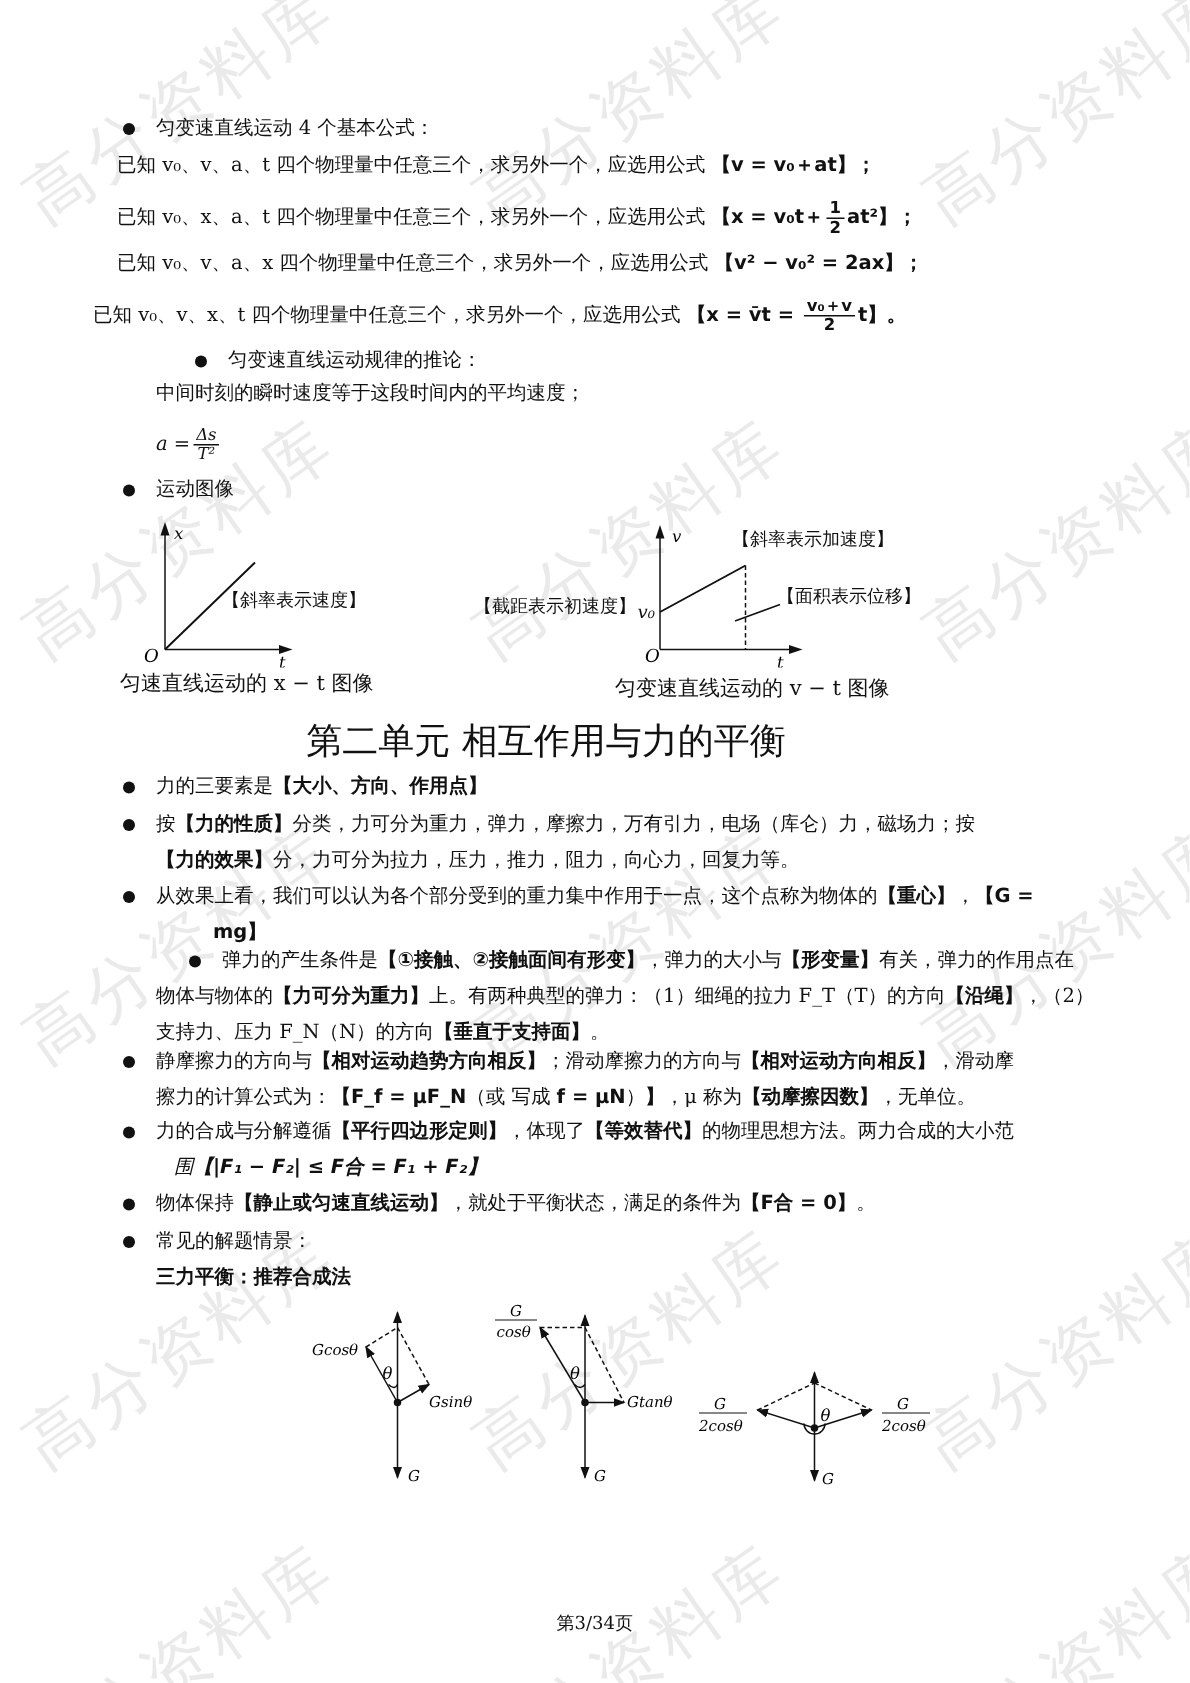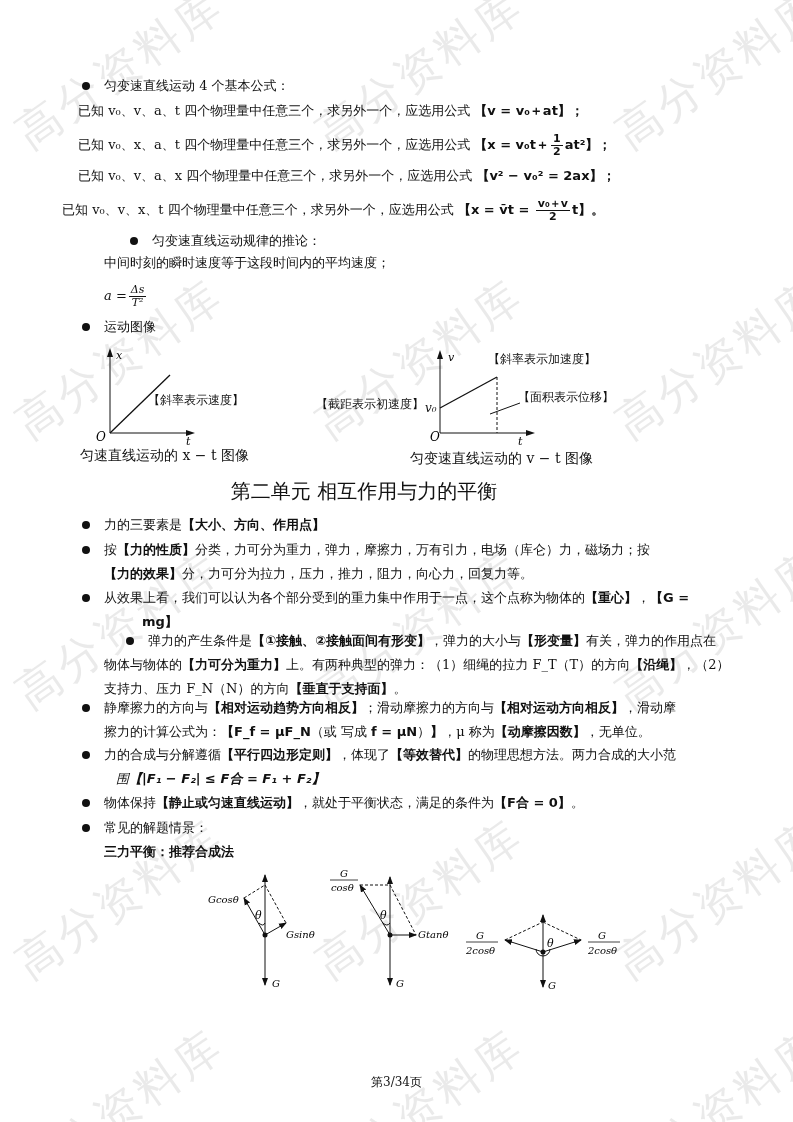--- a/index.html
+++ b/index.html
@@ -20,21 +20,21 @@
     width: 8px; height: 8px; border-radius: 50%; background: #111;
   }
   b, .b { font-weight: bold; font-family: "DejaVu Sans", "Liberation Sans", sans-serif; }
   i, .i { font-style: italic; }
   .frac { display: inline-block; vertical-align: middle; text-align: center; font-size: 11px; line-height: 12px; margin: 0 2px; }
   .frac .num { display: block; border-bottom: 1px solid #111; padding: 0 2px; }
   .frac .den { display: block; padding: 0 2px; }
   h2.unit {
     position: absolute; left: 0; width: 728px; top: 478px; margin: 0;
     text-align: center; font-family: "DejaVu Sans", "Liberation Sans", sans-serif;
-    font-weight: normal; font-size: 20px;
+    font-weight: normal; font-size: 24px;
   }
   .caption { position: absolute; font-size: 14px; white-space: nowrap; }
   .diag-label { position: absolute; font-size: 12px; font-weight: normal; white-space: nowrap;
     font-family: "DejaVu Sans", sans-serif; }
   svg text { font-family: "DejaVu Serif", "Liberation Serif", serif; font-style: italic; }
   .footer { position: absolute; top: 1074px; width: 793px; text-align: center; font-size: 12px; }
 </style>
 </head>
 <body>
 

